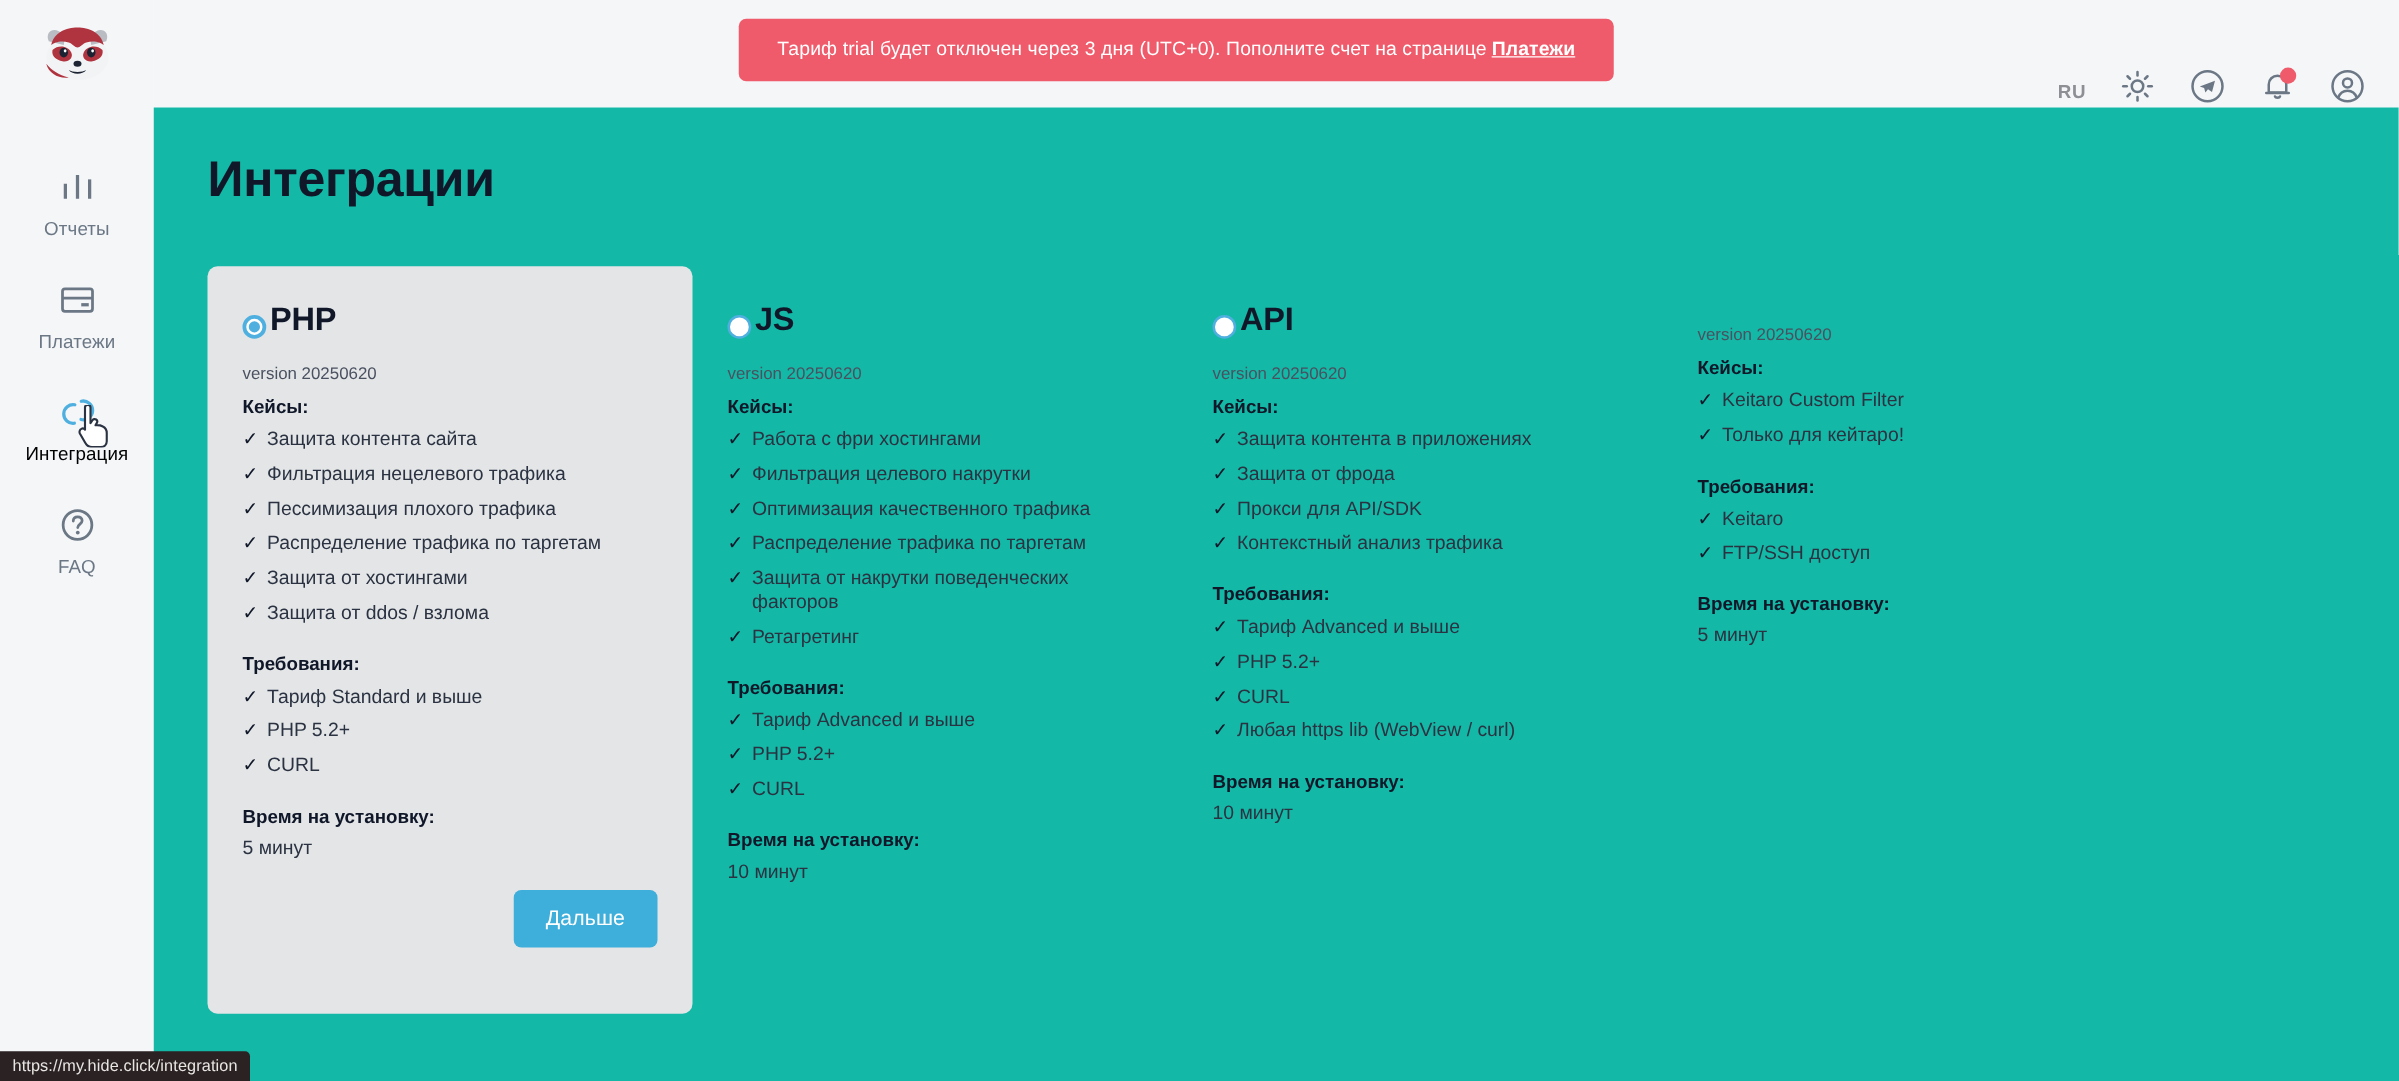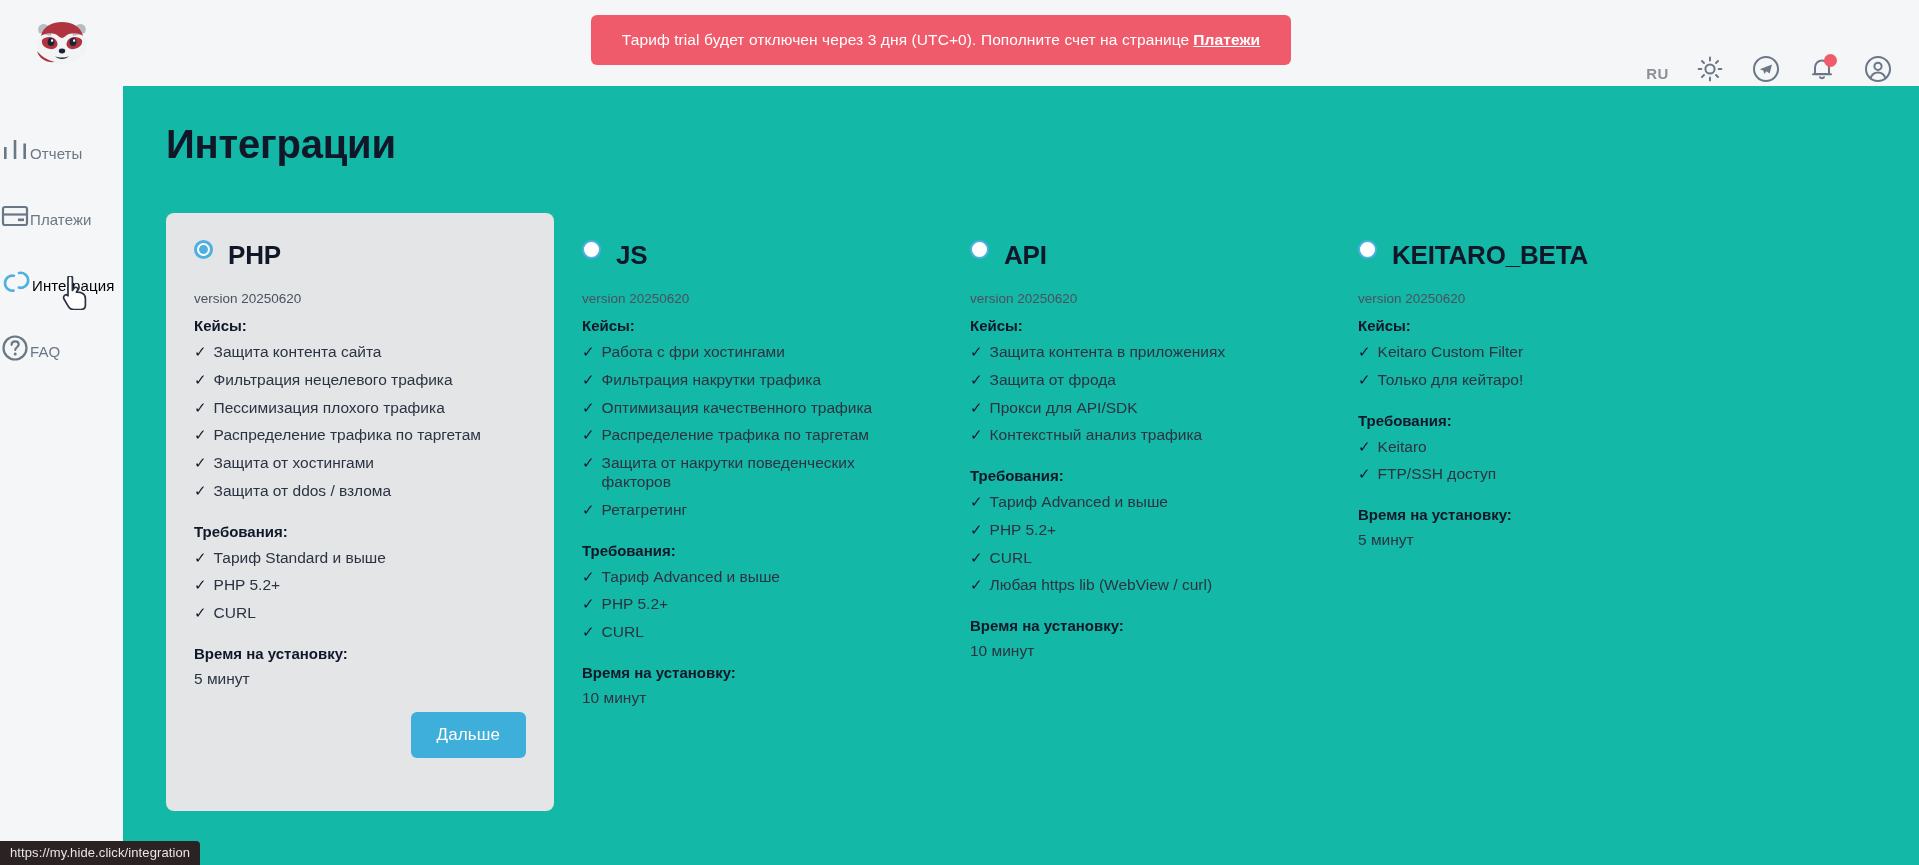--- a/index.html
+++ b/index.html
@@ -22,22 +22,22 @@
     display: flex; flex-direction: column; align-items: center;
   }
   .logo-wrap {
     width: 123px; height: 86px;
     display: flex; align-items: center; justify-content: center;
   }
   .nav { margin-top: 32px; width: 100%; }
   .nav-item {
     width: 100%;
     padding: 14px 0 16px 0;
-    display: flex; flex-direction: row; align-items: center;
-    cursor: pointer; position: relative;
+    display: flex; flex-direction: column; align-items: center;
+    cursor: pointer; position: relative; justify-content: flex-end;
   }
   .nav-icon { height: 36px; display: flex; align-items: center; justify-content: center; }
   .nav-label {
     margin-top: 7px;
     font-size: 15px;
     color: #6b7785;
     letter-spacing: .1px;
   }
   .nav-item.active .nav-label { color: #000000; }
 
@@ -120,21 +120,21 @@
   .card {
     width: 388px;
     padding: 27px 28px 24px 28px;
     border-radius: 8px;
     background: transparent;
     position: relative;
     min-height: 100px;
   }
   .card.selected { background: #e3e5e7; padding-bottom: 24px; min-height: 598px; }
 
-  .card-head { display: flex; align-items: flex-start; gap: 15px; }
+  .card-head { display: flex; align-items: flex-end; gap: 3px; }
   .radio {
     width: 19px; height: 19px;
     border-radius: 50%;
     border: 2px solid #4fb0e0;
     flex: 0 0 auto;
     display: flex; align-items: center; justify-content: center;
     cursor: pointer;
     background: #ffffff;
   }
   .card.selected .radio { background: #4fb0e0; border-color: #4fb0e0; position: relative; }
@@ -387,21 +387,21 @@
             <span class="card-title">JS</span>
           </div>
           <div class="card-version">version 20250620</div>
           <div class="sect-title">Кейсы:</div>
           <div class="feature">
             <span class="check">✓</span>
             <span>Работа с фри хостингами</span>
           </div>
           <div class="feature">
             <span class="check">✓</span>
-            <span>Фильтрация накрутки трафика</span>
+            <span>Фильтрация целевого накрутки</span>
           </div>
           <div class="feature">
             <span class="check">✓</span>
             <span>Оптимизация качественного трафика</span>
           </div>
           <div class="feature">
             <span class="check">✓</span>
             <span>Распределение трафика по таргетам</span>
           </div>
           <div class="feature">
@@ -465,24 +465,20 @@
             <span>CURL</span>
           </div>
           <div class="feature">
             <span class="check">✓</span>
             <span>Любая https lib (WebView / curl)</span>
           </div>
           <div class="sect-title spaced">Время на установку:</div>
           <div class="plain">10 минут</div>
         </div>
         <div class="card">
-          <div class="card-head">
-            <span class="radio"></span>
-            <span class="card-title">KEITARO_BETA</span>
-          </div>
           <div class="card-version">version 20250620</div>
           <div class="sect-title">Кейсы:</div>
           <div class="feature">
             <span class="check">✓</span>
             <span>Keitaro Custom Filter</span>
           </div>
           <div class="feature">
             <span class="check">✓</span>
             <span>Только для кейтаро!</span>
           </div>

